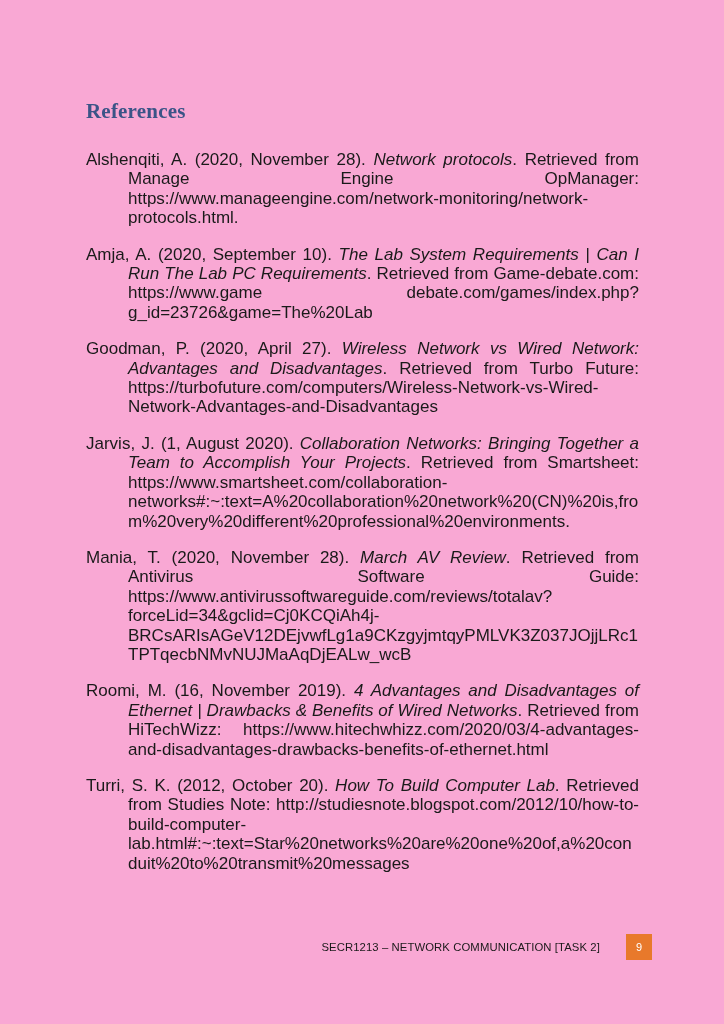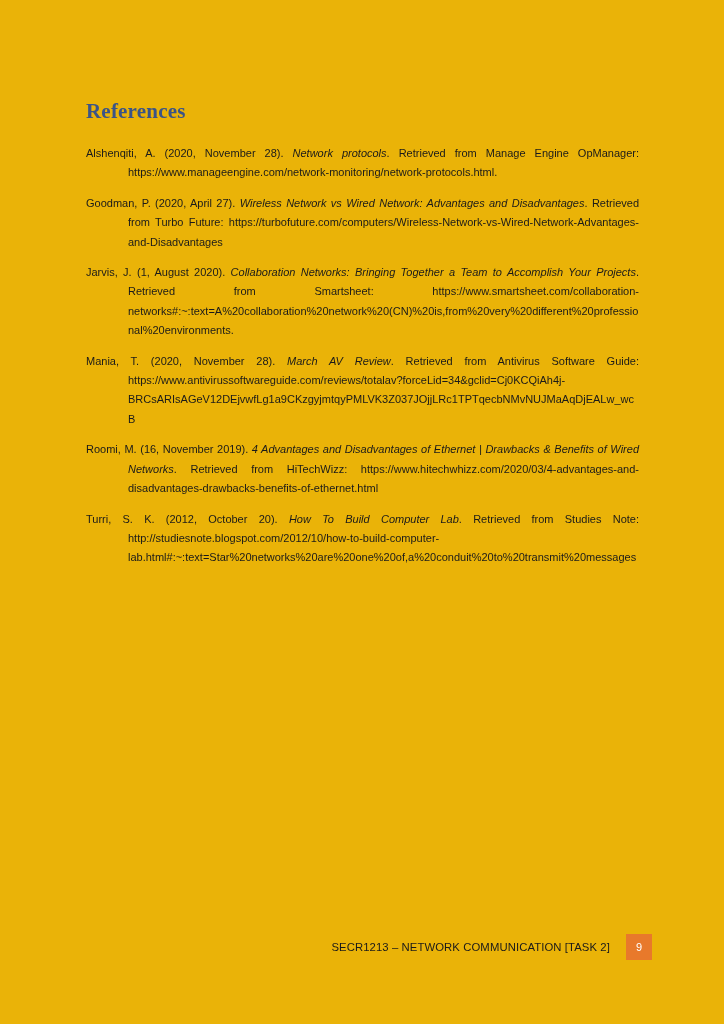--- a/index.html
+++ b/index.html
@@ -12,21 +12,21 @@
     height: 1024px;
     position: relative;
     overflow: hidden;
     font-family: "Liberation Sans", sans-serif;
     -webkit-font-smoothing: antialiased;
   }
 
   .page {
     position: absolute;
     inset: 0;
-    background: #eab308;
+    background: #f9a8d4;
   }
 
   
   .page-heading {
     position: absolute;
     left: 86px;
     top: 84px;
     font-family: "Liberation Serif", serif;
     font-size: 21px;
     line-height: 26px;
@@ -37,21 +37,21 @@
 
   
   .ref-list {
     position: absolute;
     left: 86px;
     top: 133px;
     width: 553px;
   }
 
   .ref-entry {
-    font-size: 11px;
+    font-size: 17px;
     line-height: 19.4px;
     color: #1a1a1a;
     text-align: justify;
     text-justify: inter-word;
     padding-left: 42px;
     text-indent: -42px;
     margin-bottom: 11px;
     word-break: break-word;
     overflow-wrap: break-word;
     hyphens: none;
@@ -78,21 +78,21 @@
     display: flex;
     align-items: stretch;
     height: 26px;
   }
   .footer-text {
     font-size: 11.3px;
     line-height: 26px;
     color: #1a1a1a;
     letter-spacing: 0.1px;
     white-space: nowrap;
-    padding-right: 16px;
+    padding-right: 26px;
   }
   .page-badge {
     width: 26px;
     height: 26px;
     background: #E8792B;
     color: #ffffff;
     font-size: 11px;
     display: flex;
     align-items: center;
     justify-content: center;
@@ -101,20 +101,21 @@
 </style>
 </head>
 <body>
 
 <div class="page">
 
   <h1 class="page-heading">References</h1>
 
   <div class="ref-list">
       <p class="ref-entry" id="ref-alshenqiti"><span>Alshenqiti, A. (2020, November 28). </span><em>Network protocols</em><span>. Retrieved from Manage Engine OpManager: https://www.manageengine.com/network-monitoring/network-protocols.html.</span></p>
+      <p class="ref-entry" id="ref-amja"><span>Amja, A. (2020, September 10). </span><em>The Lab System Requirements | Can I Run The Lab PC Requirements</em><span>. Retrieved from Game-debate.com: https://www.game debate.com/games/index.php?g_id=23726&amp;game=The%20Lab</span></p>
       <p class="ref-entry" id="ref-goodman"><span>Goodman, P. (2020, April 27). </span><em>Wireless Network vs Wired Network: Advantages and Disadvantages</em><span>. Retrieved from Turbo Future: https://turbofuture.com/computers/Wireless-Network-vs-Wired-Network-Advantages-and-Disadvantages</span></p>
       <p class="ref-entry" id="ref-jarvis"><span>Jarvis, J. (1, August 2020). </span><em>Collaboration Networks: Bringing Together a Team to Accomplish Your Projects</em><span>. Retrieved from Smartsheet: https://www.smartsheet.com/collaboration-networks#:~:text=A%20collaboration%20network%20(CN)%20is,from%20very%20different%20professional%20environments.</span></p>
       <p class="ref-entry" id="ref-mania"><span>Mania, T. (2020, November 28). </span><em>March AV Review</em><span>. Retrieved from Antivirus Software Guide: https://www.antivirussoftwareguide.com/reviews/totalav?forceLid=34&amp;gclid=Cj0KCQiAh4j-BRCsARIsAGeV12DEjvwfLg1a9CKzgyjmtqyPMLVK3Z037JOjjLRc1TPTqecbNMvNUJMaAqDjEALw_wcB</span></p>
       <p class="ref-entry" id="ref-roomi"><span>Roomi, M. (16, November 2019). </span><em>4 Advantages and Disadvantages of Ethernet | Drawbacks &amp; Benefits of Wired Networks</em><span>. Retrieved from HiTechWizz: https://www.hitechwhizz.com/2020/03/4-advantages-and-disadvantages-drawbacks-benefits-of-ethernet.html</span></p>
       <p class="ref-entry" id="ref-turri"><span>Turri, S. K. (2012, October 20). </span><em>How To Build Computer Lab</em><span>. Retrieved from Studies Note: http://studiesnote.blogspot.com/2012/10/how-to-build-computer-lab.html#:~:text=Star%20networks%20are%20one%20of,a%20conduit%20to%20transmit%20messages</span></p>
     </div>
 
   <div class="footer">
     <div class="footer-inner">
       <span class="footer-text">SECR1213 – NETWORK COMMUNICATION [TASK 2]</span>

